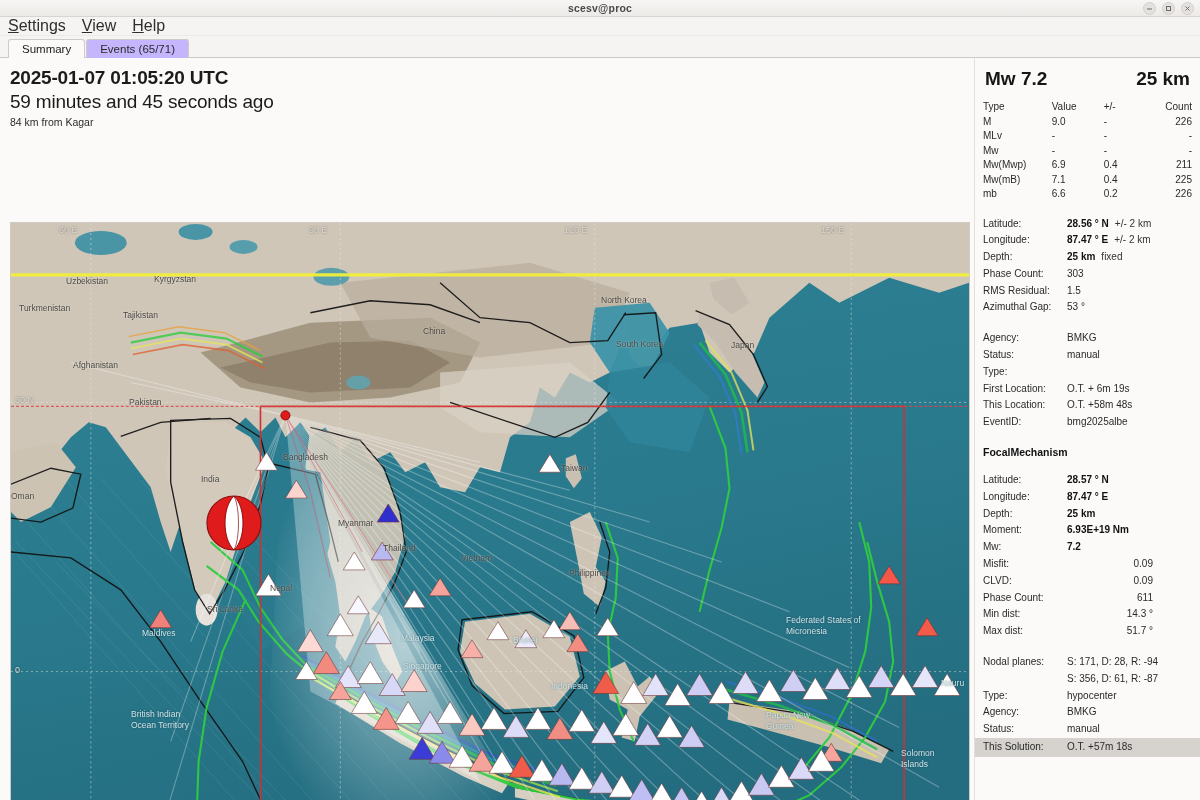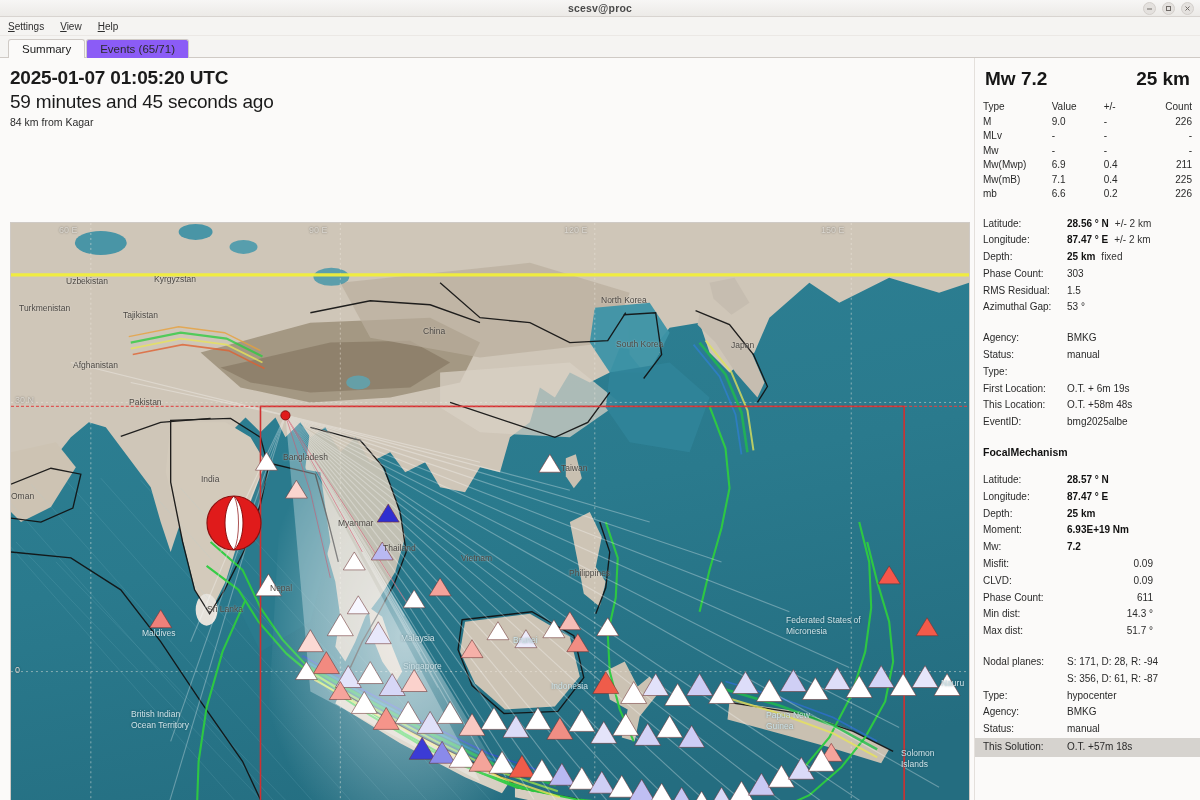--- a/index.html
+++ b/index.html
@@ -31,35 +31,35 @@
     font-size: 8px; color: #7b7672; line-height: 1;
   }
   .winbtn svg { display: block; }
 
   
   .menubar {
     height: 19px; background: #f5f4f2;
     display: flex; align-items: center; padding-left: 8px; gap: 16px;
     border-bottom: 1px solid #ebe8e5;
   }
-  .menuitem { font-size: 10px; color: #2e2e2e; cursor: default; }
+  .menuitem { font-size: 16px; color: #2e2e2e; cursor: default; }
   .menuitem u { text-decoration: underline; }
 
   
   .tabbar {
     height: 22px; background: #f5f4f2;
     display: flex; align-items: flex-end; padding-left: 8px;
     border-bottom: 1px solid #cfcac5;
   }
   .tab {
     font-size: 11.5px; color: #2b2b2b;
     padding: 3px 13px 3px 13px;
     border: 1px solid #cfcac5; border-bottom: none;
     border-radius: 3px 3px 0 0;
-    background: #8b5cf6; margin-right: 1px;
+    background: #c4b5fd; margin-right: 1px;
     position: relative; top: 1px;
   }
   .tab.active { background: #fbfaf9; color: #1a1a1a; }
 
   
   .body-wrap { display: flex; width: 1200px; height: 742px; background: #fbfaf9; }
   .left-col { width: 974px; position: relative; background: #fbfaf9; }
 
   
   .evt-header { padding: 8px 0 4px 10px; }

